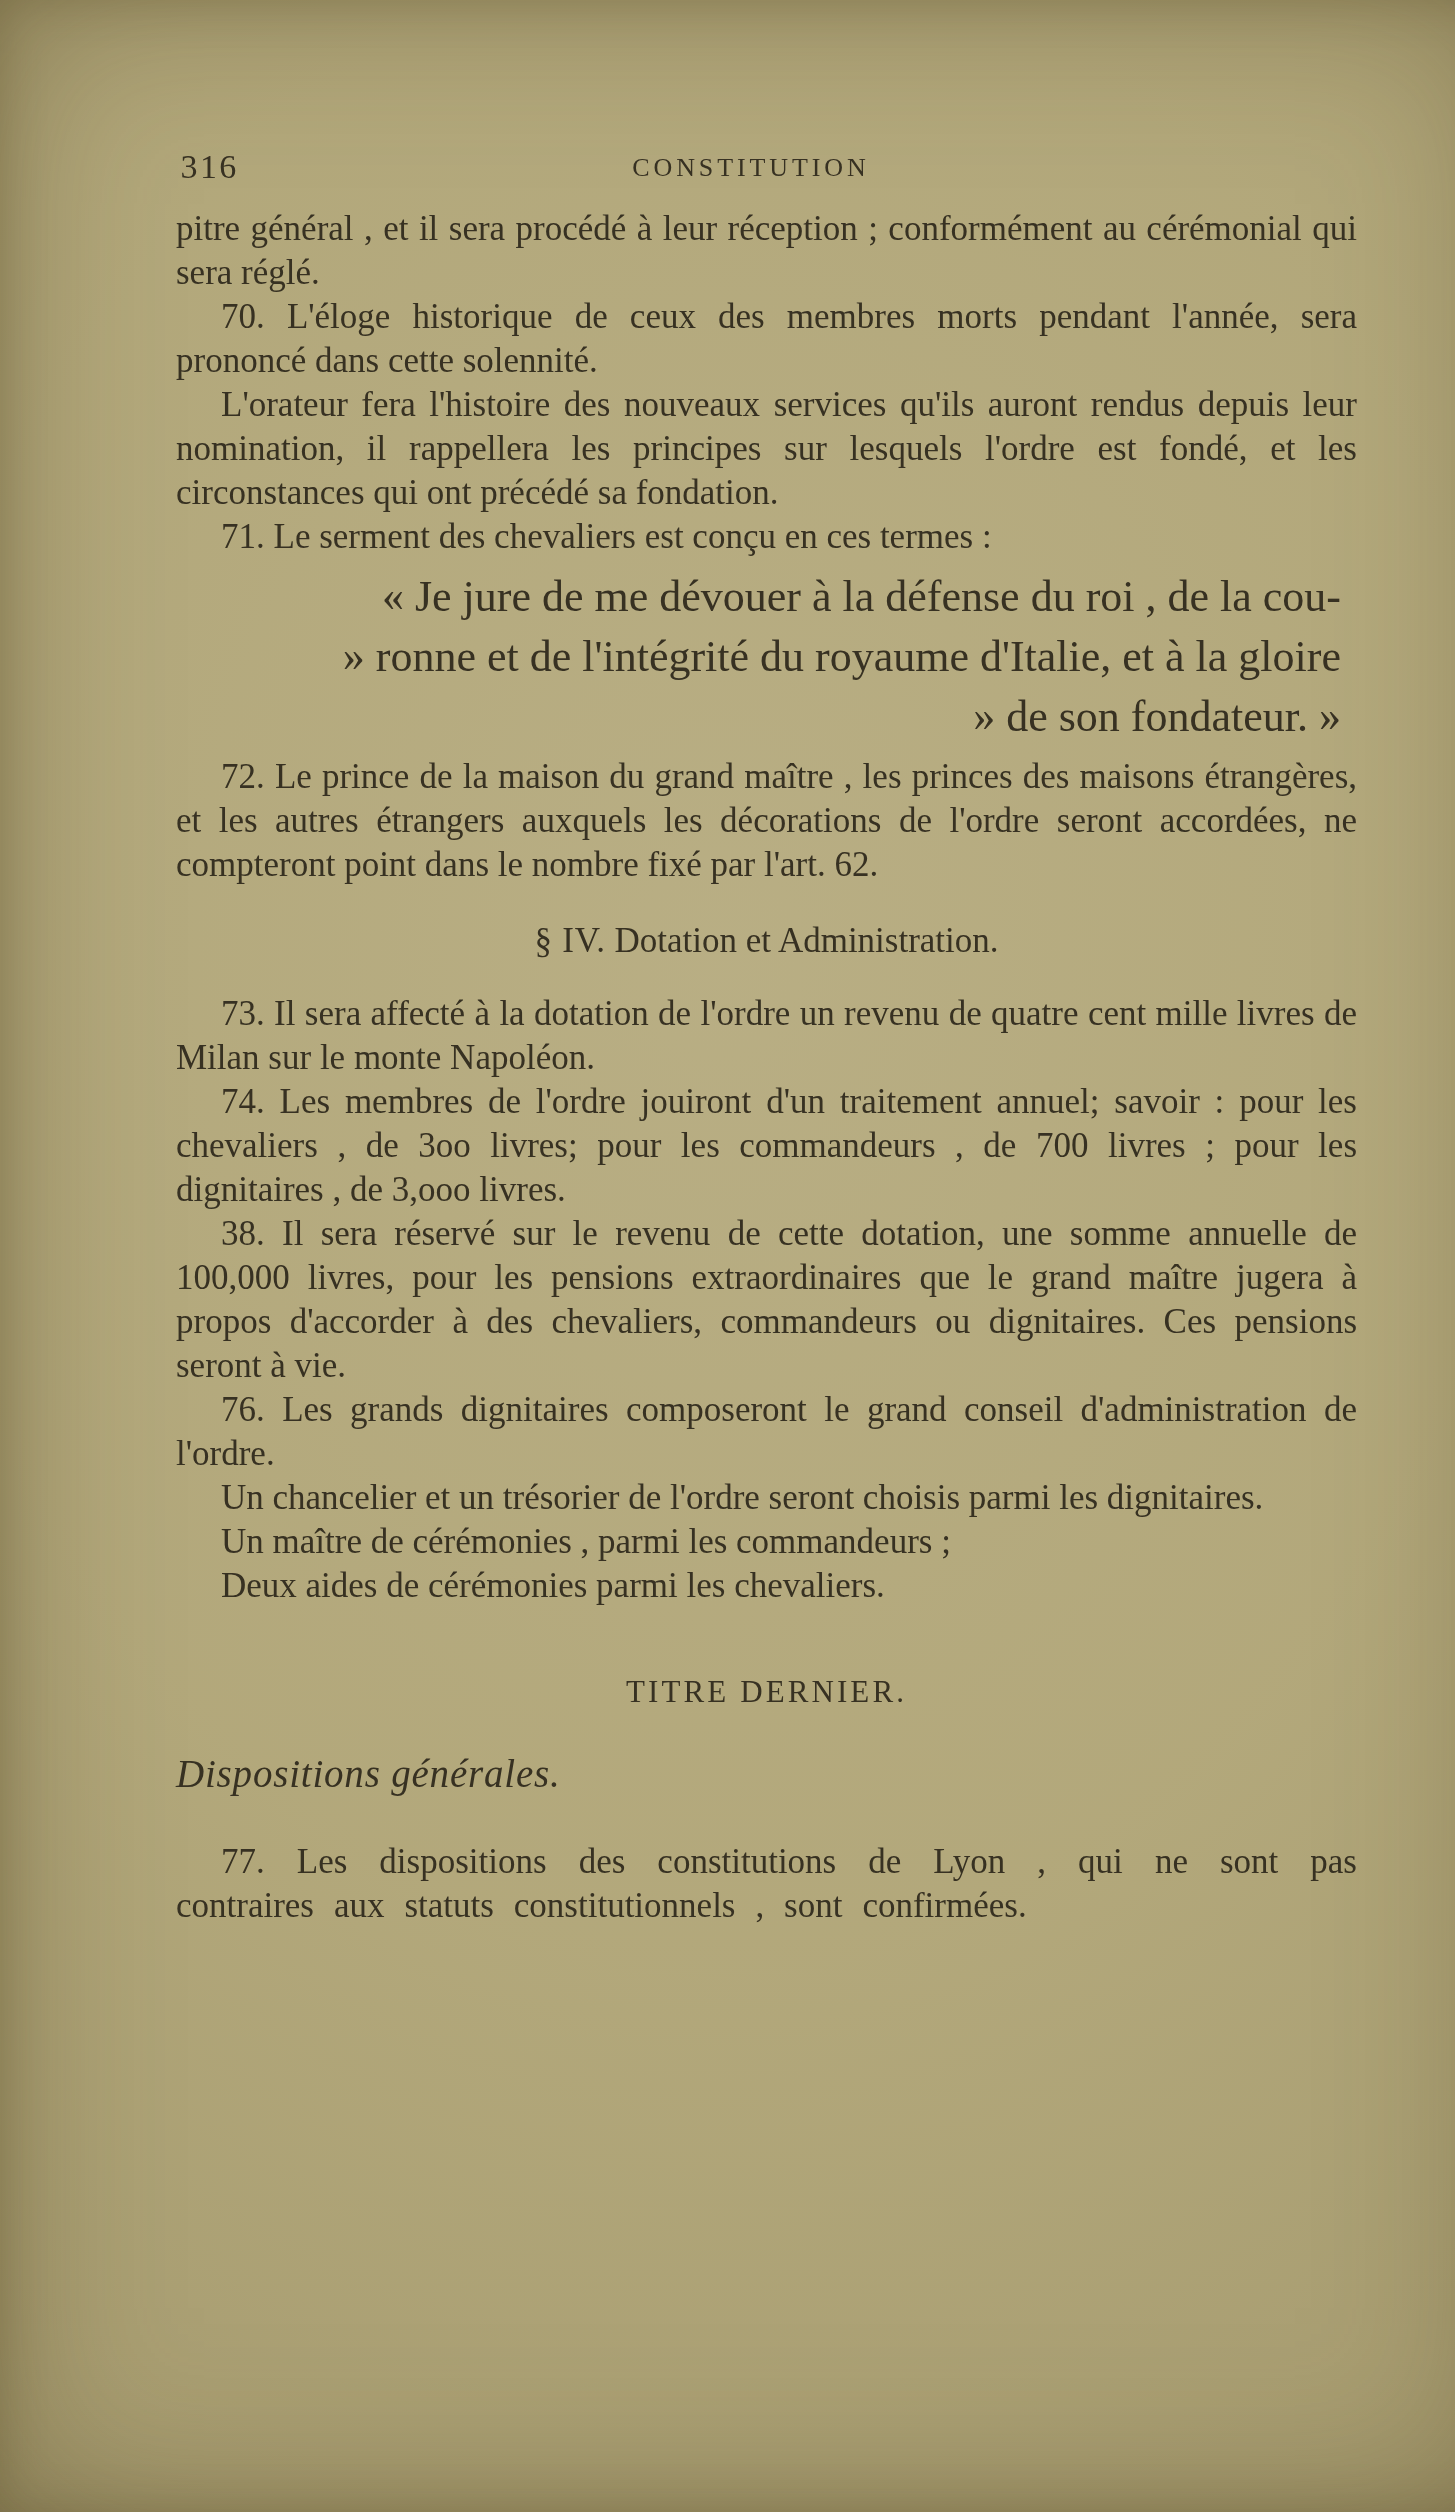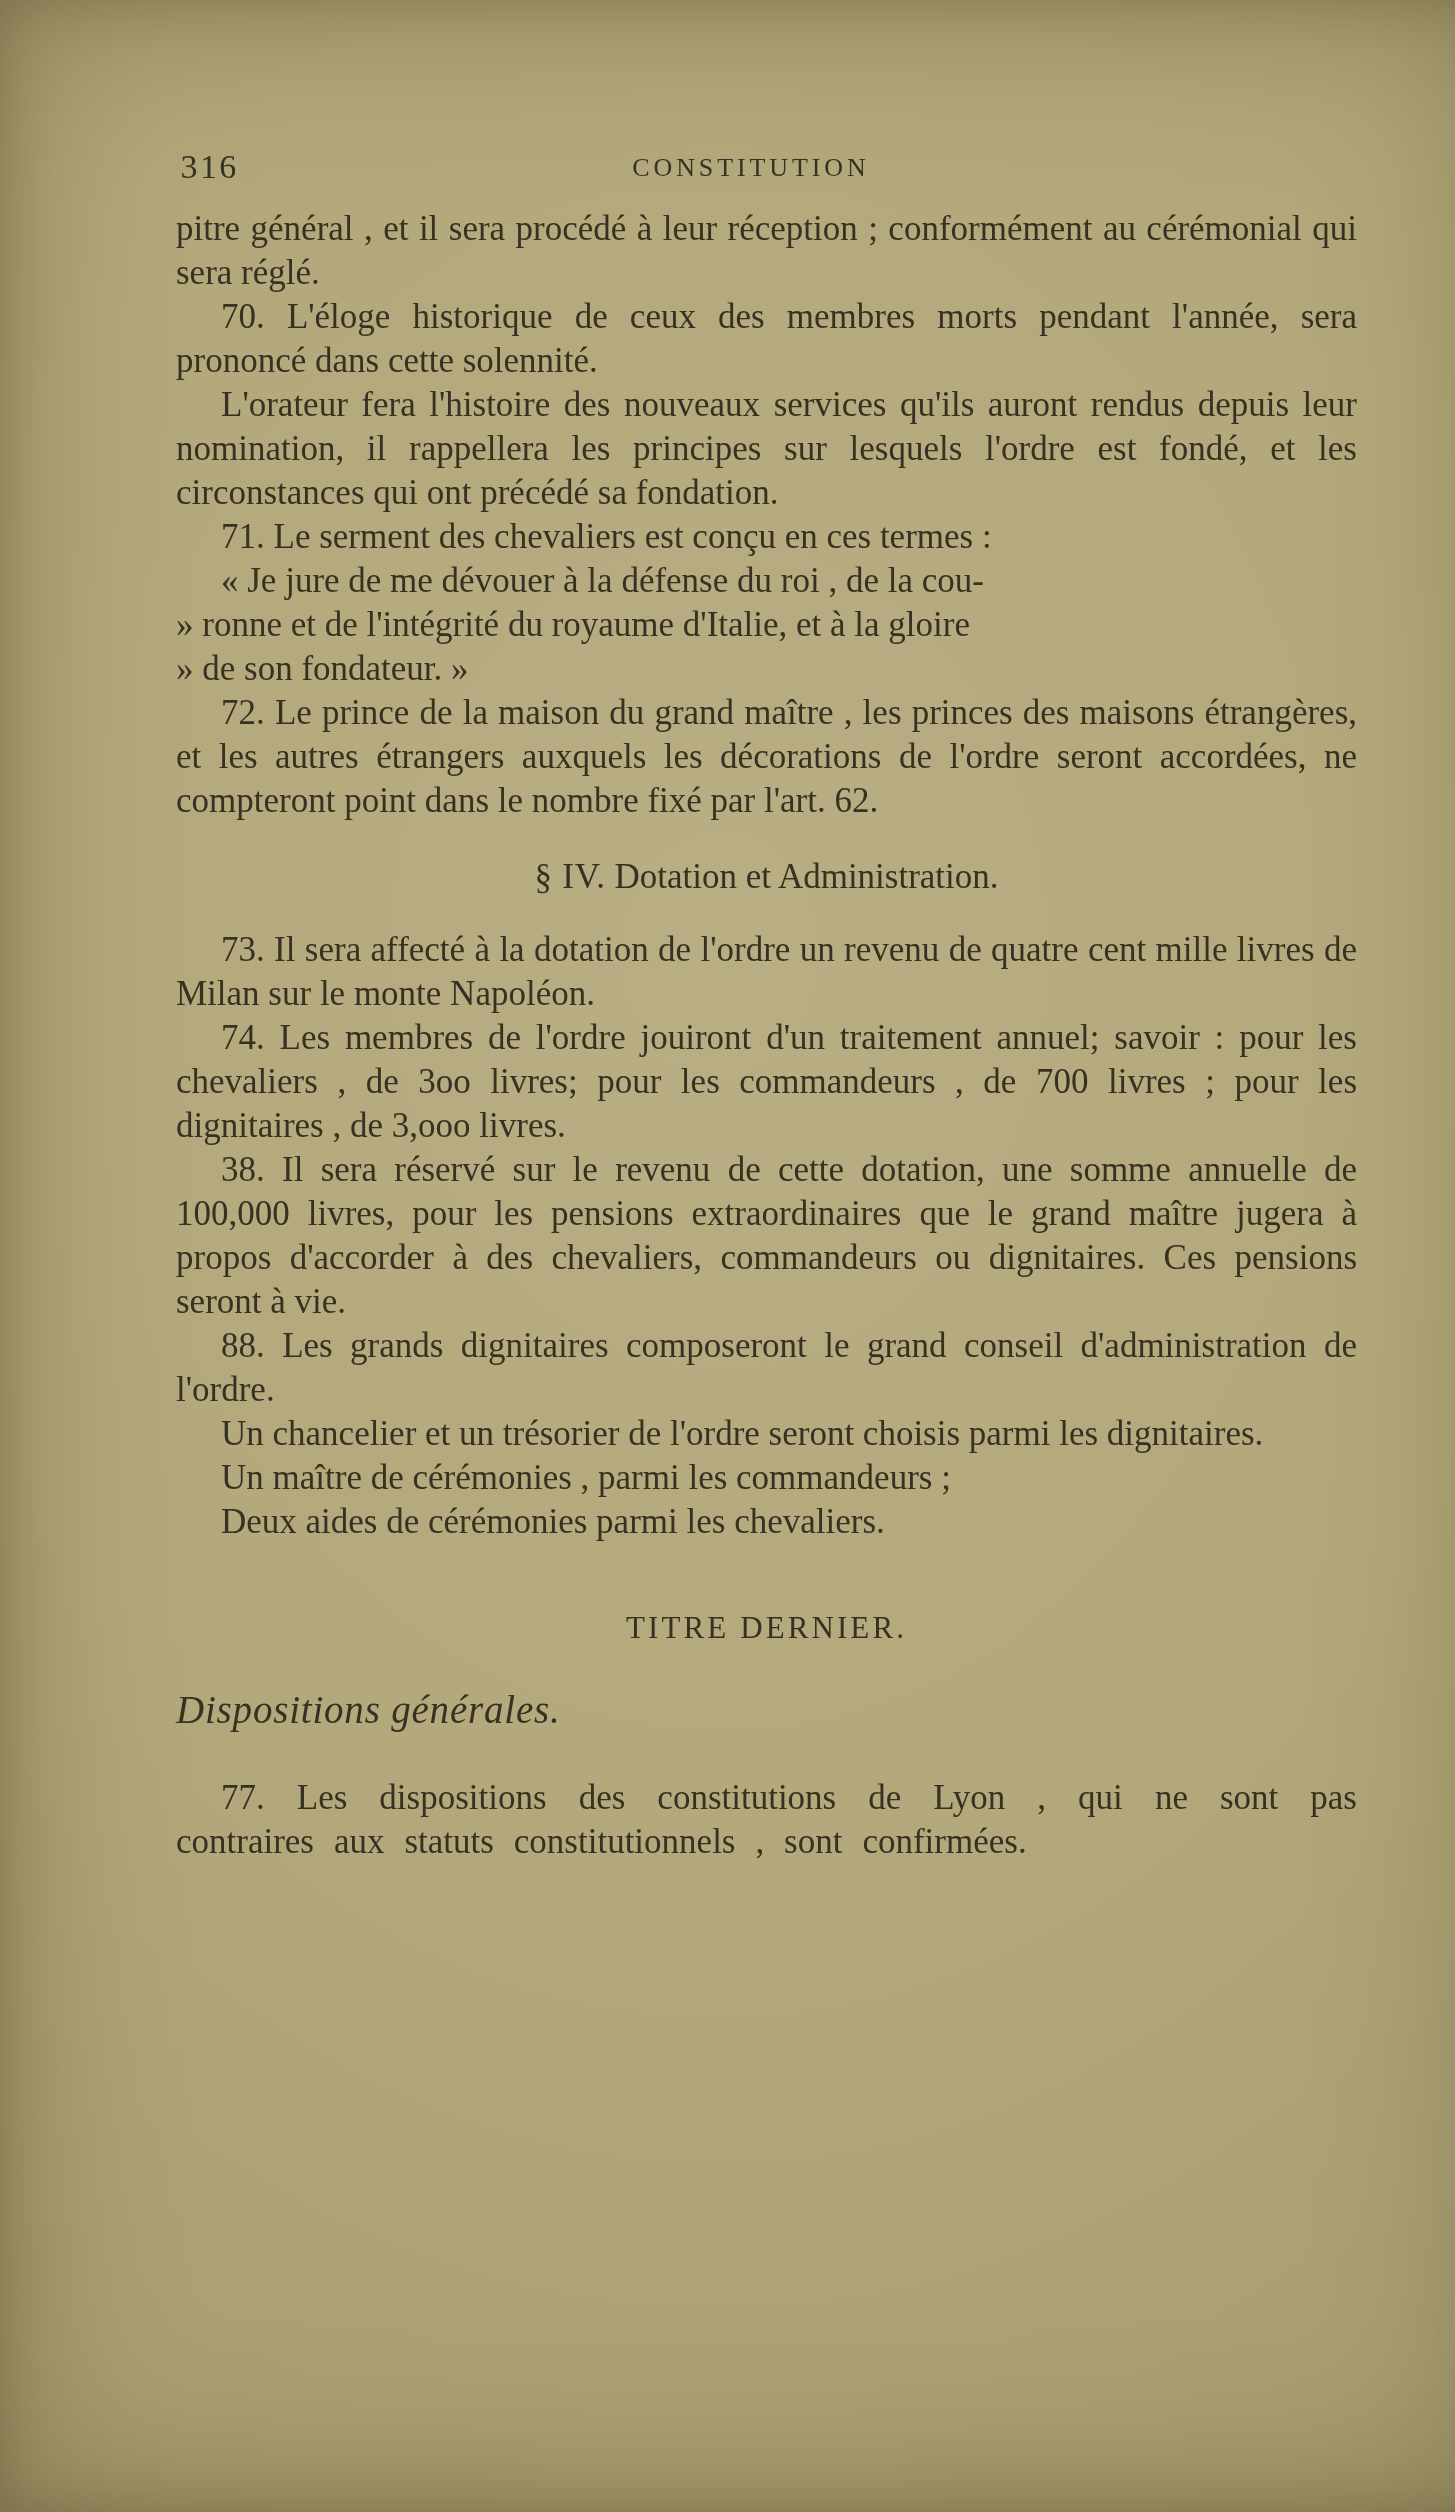--- a/index.html
+++ b/index.html
@@ -65,23 +65,24 @@
     margin: 0;
     font-size: 35px;
     line-height: 44px;
     text-align: justify;
     text-justify: inter-word;
   }
   .body-par.indent { text-indent: 45px; }
   .body-par.loose  { word-spacing: 0.32em; }
 
   .quote-line {
-    margin: 0;
-    font-size: 35px;
+    margin: 16px;
+    font-size: 44px;
     line-height: 44px;
+    text-align: right;
   }
   .quote-line.first { text-indent: 45px; }
 
   
   .section-head {
     margin: 32px 0 29px 0;
     text-align: center;
     font-size: 35px;
     line-height: 44px;
   }
@@ -136,21 +137,21 @@
       <span> </span>
       <span class="title">Dotation et Administration.</span>
     </div>
 
     <p class="body-par indent">73. Il sera affecté à la dotation de l'ordre un revenu de quatre cent mille livres de Milan sur le monte Napoléon.</p>
 
     <p class="body-par indent">74. Les membres de l'ordre jouiront d'un traitement annuel; savoir : pour les chevaliers , de 3oo livres; pour les commandeurs , de 700 livres ; pour les dignitaires , de 3,ooo livres.</p>
 
     <p class="body-par indent">38. Il sera réservé sur le revenu de cette dotation, une somme annuelle de 100,000 livres, pour les pensions extraordinaires que le grand maître jugera à propos d'accorder à des chevaliers, commandeurs ou dignitaires. Ces pensions seront à vie.</p>
 
-    <p class="body-par indent">88. Les grands dignitaires composeront le grand conseil d'administration de l'ordre.</p>
+    <p class="body-par indent">76. Les grands dignitaires composeront le grand conseil d'administration de l'ordre.</p>
 
     <p class="body-par indent">Un chancelier et un trésorier de l'ordre seront choisis parmi les dignitaires.</p>
 
     <p class="body-par indent">Un maître de cérémonies , parmi les commandeurs ;</p>
 
     <p class="body-par indent">Deux aides de cérémonies parmi les chevaliers.</p>
 
     <div class="titre-head">TITRE DERNIER.</div>
 
     <div class="dispositions">Dispositions générales.</div>

